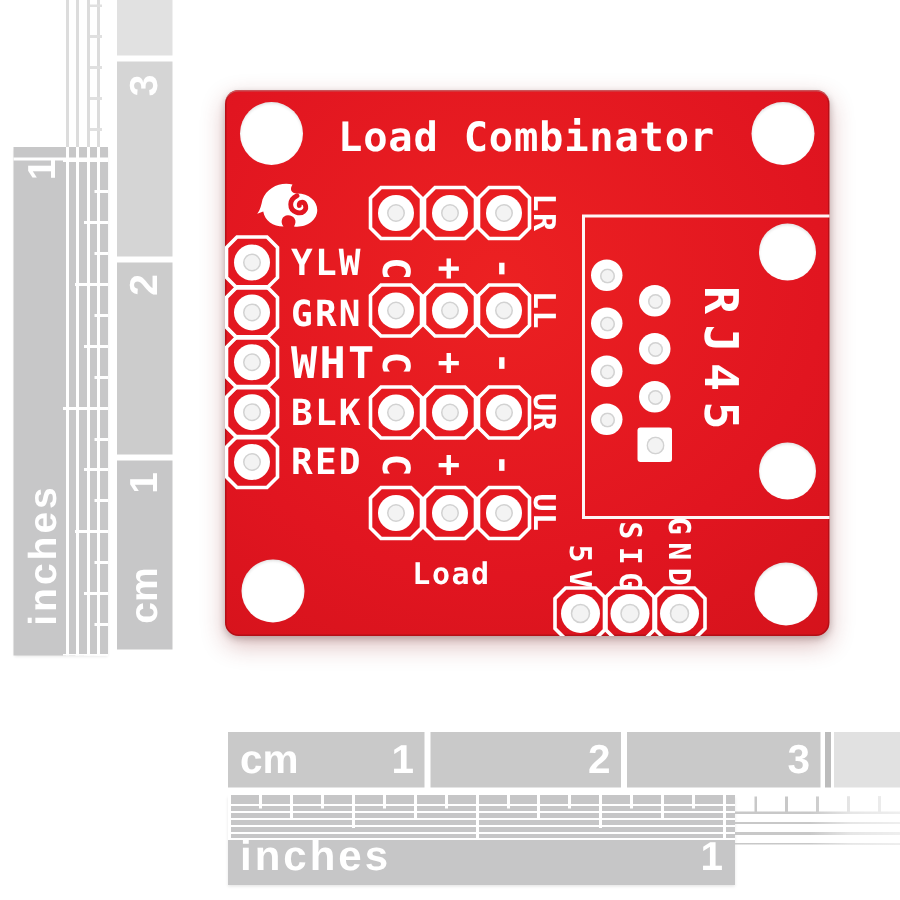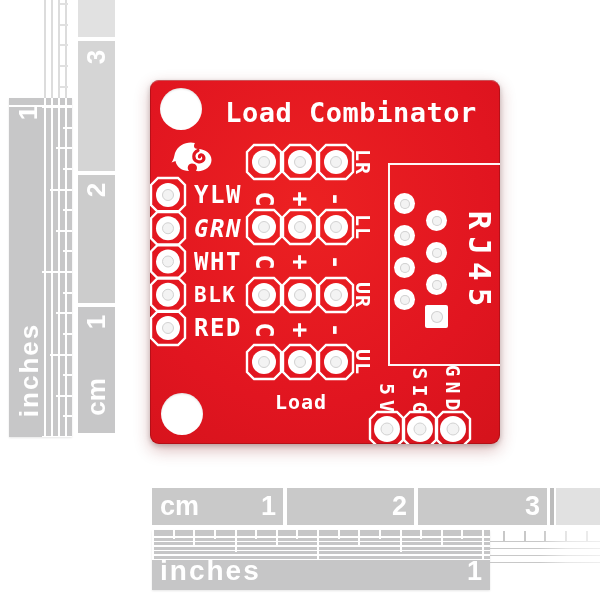--- a/index.html
+++ b/index.html
@@ -49,21 +49,21 @@
     background-image:
       repeating-linear-gradient(90deg,#c8c8c8 0 2px,transparent 2px 20.63px),
       repeating-linear-gradient(180deg,#c8c8c8 0 1.5px,transparent 1.5px 7px);
     background-size:100% 11px,100% 22px;
     background-position:12.7px 0,0 10px;
     background-repeat:no-repeat;}
   .hext::after{content:'';position:absolute;inset:0;
     background:linear-gradient(90deg,rgba(255,255,255,0) 0 45%,rgba(255,255,255,.55) 70%,rgba(255,255,255,.7) 100%);}
 
   
-  #board{position:absolute;left:150px;top:80px;width:350px;height:364px;border-radius:9px;overflow:hidden;
+  #board{position:absolute;left:150px;top:60px;width:403px;height:364px;border-radius:9px;overflow:hidden;
     background:radial-gradient(120% 120% at 45% 35%, #ec2122 0%, #e11520 45%, #d0121a 80%, #c21016 100%);
     box-shadow:0 6px 16px rgba(140,30,30,.30),0 2px 5px rgba(0,0,0,.22),
                inset 0 1px 0 rgba(255,255,255,.28),inset 0 0 0 1px rgba(150,12,18,.55);}
   .silk{color:#fff;font-family:"DejaVu Sans Mono","Liberation Mono",monospace;font-weight:bold;}
   .drill{position:absolute;border-radius:50%;background:#fff;box-shadow:inset 0 1px 2px rgba(0,0,0,.12);}
   .pad{position:absolute;width:21px;height:21px;border-radius:50%;background:#fff;}
   .pad::after{content:'';position:absolute;inset:5.5px;border-radius:50%;background:#f3f3f3;
     box-shadow:inset 0 0 0 1px #d2d2d2;}
   .pad.square{width:23px;height:23px;border-radius:2px;}
   .rj45-box{position:absolute;left:238px;top:83px;width:165px;height:199px;
@@ -139,23 +139,23 @@
           <circle cx="19" cy="52.25" r="5.5" fill="#f3f3f3" stroke="#d2d2d2"></circle>
         <circle cx="19" cy="85.5" r="12" fill="#fff"></circle>
           <circle cx="19" cy="85.5" r="5.5" fill="#f3f3f3" stroke="#d2d2d2"></circle>
         <circle cx="19" cy="118.75" r="12" fill="#fff"></circle>
           <circle cx="19" cy="118.75" r="5.5" fill="#f3f3f3" stroke="#d2d2d2"></circle>
         <circle cx="19" cy="152" r="12" fill="#fff"></circle>
           <circle cx="19" cy="152" r="5.5" fill="#f3f3f3" stroke="#d2d2d2"></circle>
       </g>
     </svg>
     <div class="silk abs" style="left:44px;top:102px;font-size:24px;line-height:26px;letter-spacing:1.5px;">YLW</div>
-    <div class="silk abs" style="left:44px;top:136px;font-size:24px;line-height:26px;letter-spacing:1.5px;font-style:italic;">GRN</div>
-    <div class="silk abs" style="left:44px;top:169px;font-size:24px;line-height:26px;letter-spacing:1.5px;">WHT</div>
-    <div class="silk abs" style="left:44px;top:202px;font-size:21px;line-height:26px;letter-spacing:1.5px;text-align:center;">BLK</div>
+    <div class="silk abs" style="left:44px;top:136px;font-size:24px;line-height:26px;letter-spacing:1.5px;">GRN</div>
+    <div class="silk abs" style="left:44px;top:169px;font-size:29px;line-height:26px;letter-spacing:1.5px;">WHT</div>
+    <div class="silk abs" style="left:44px;top:202px;font-size:24px;line-height:26px;letter-spacing:1.5px;text-align:center;">BLK</div>
     <div class="silk abs" style="left:44px;top:235px;font-size:24px;line-height:26px;letter-spacing:1.5px;">RED</div>
 
     <svg class="abs" style="left:95px;top:63px;" width="110" height="38" viewBox="0 0 110 38">
       <g fill="none" stroke="#ffffff" stroke-width="2.4">
         <path d="M2 9 L9 2 L29 2 L36 9 L36 29 L29 36 L9 36 L2 29 Z"></path>
         <path d="M38 9 L45 2 L65 2 L72 9 L72 29 L65 36 L45 36 L38 29 Z"></path>
         <path d="M74 9 L81 2 L101 2 L108 9 L108 29 L101 36 L81 36 L74 29 Z"></path>
       </g>
       <g>
         <circle cx="19" cy="19" r="12" fill="#fff"></circle>

